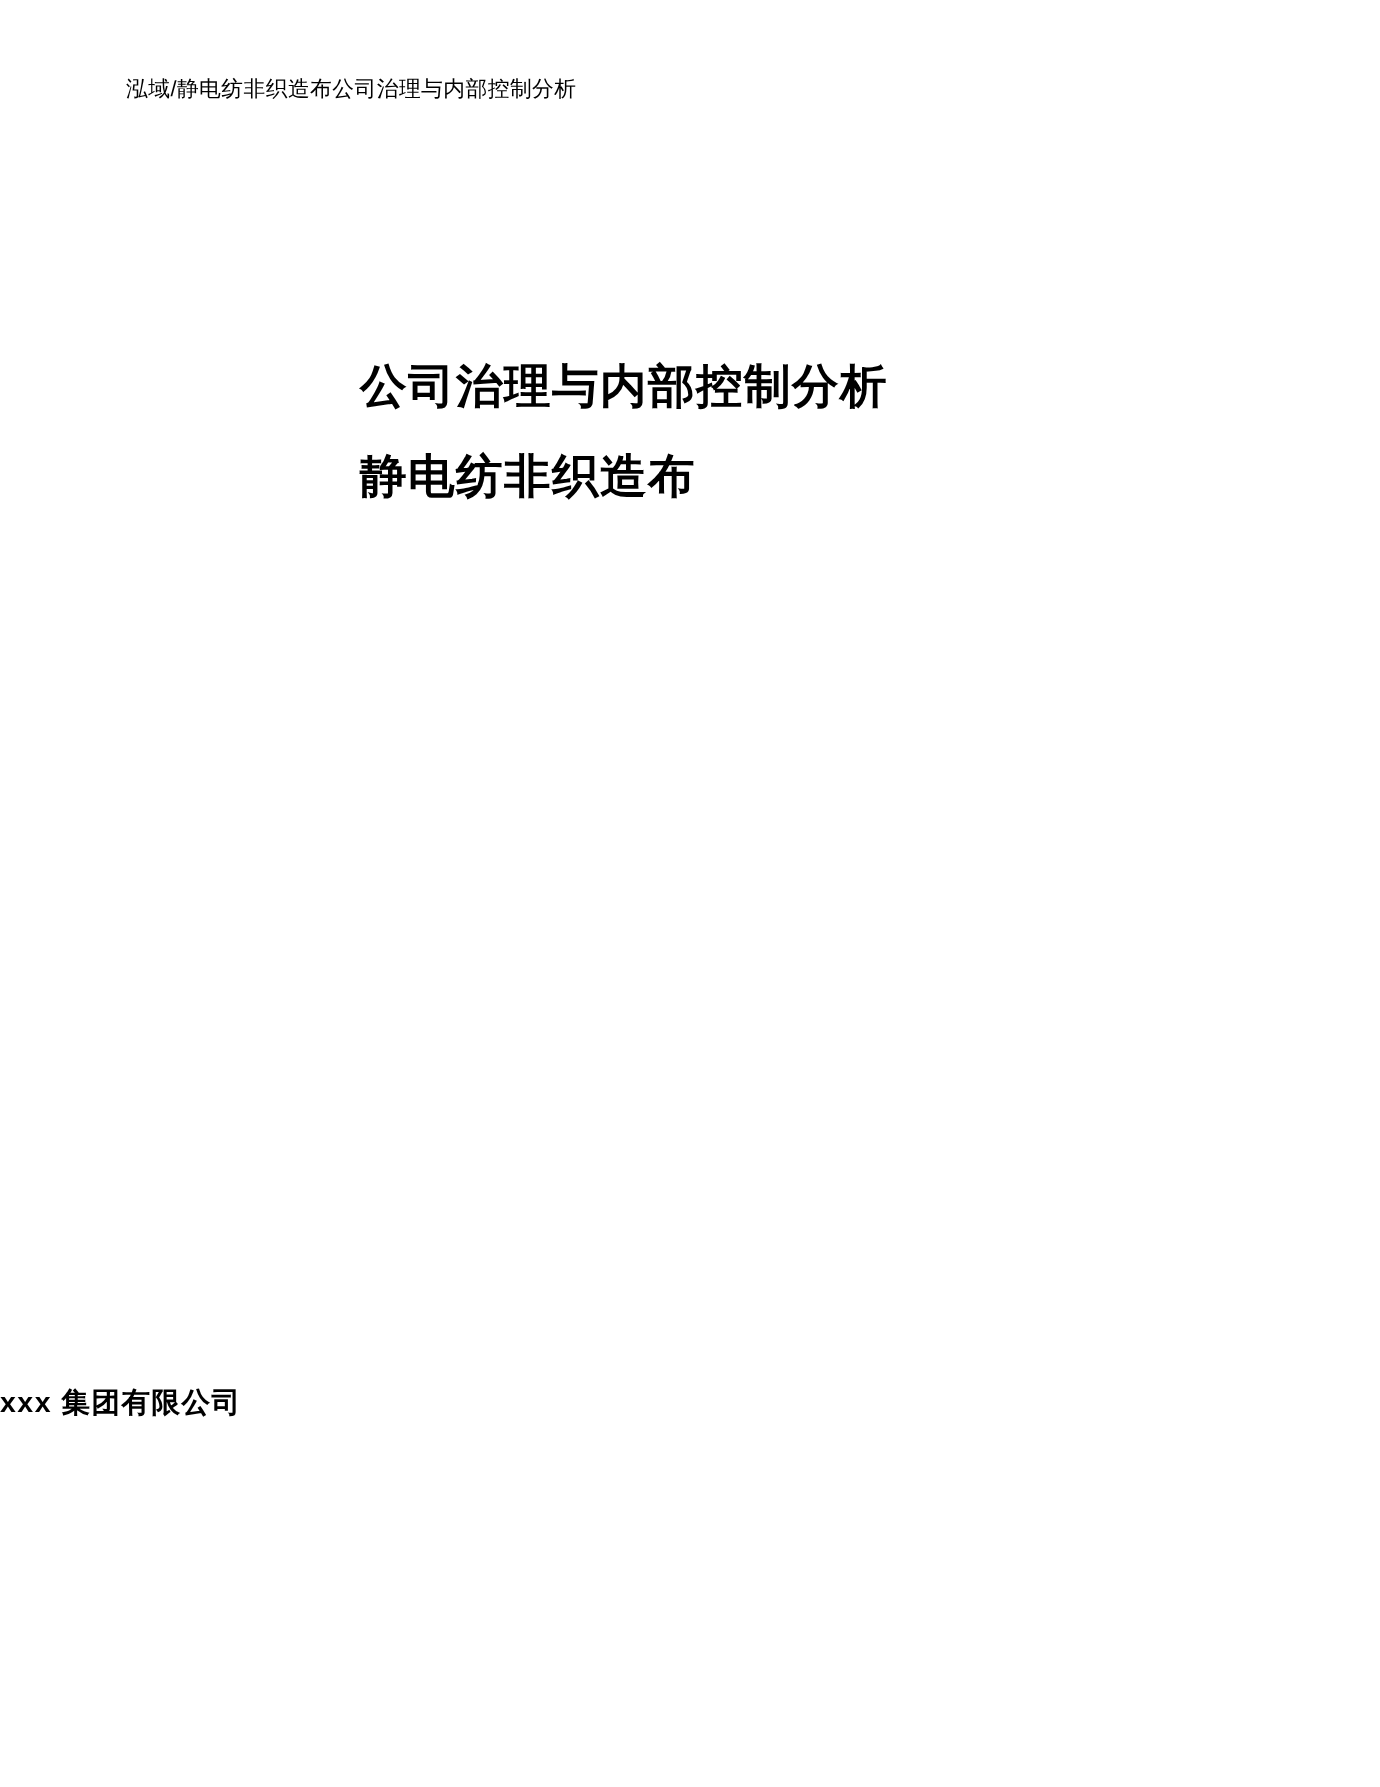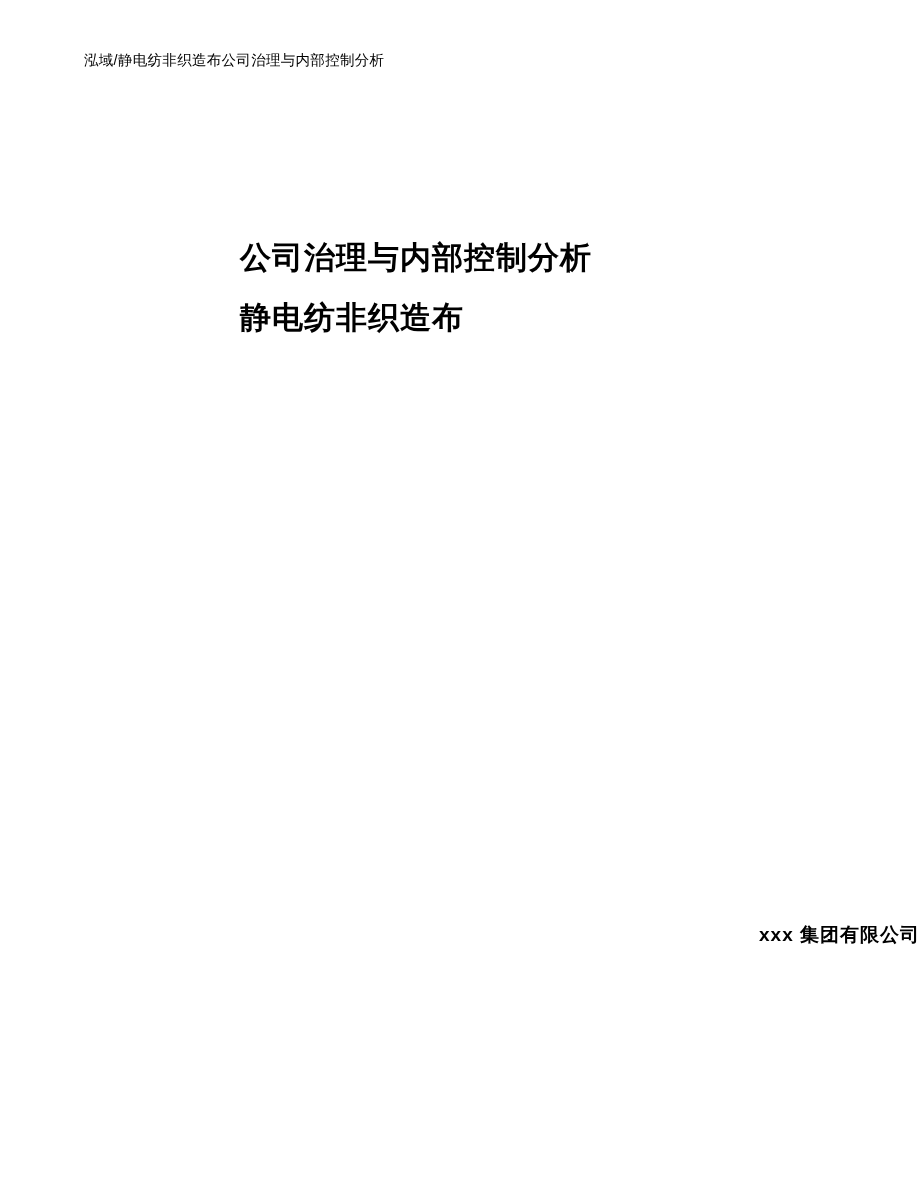--- a/index.html
+++ b/index.html
@@ -41,21 +41,21 @@
     line-height: 1.95;
     color: #000000;
     letter-spacing: 1px;
     white-space: nowrap;
   }
   .company {
     position: absolute;
     top: 922px;
     left: 0;
     width: 920px;
-    text-align: right;
+    text-align: left;
     font-size: 19px;
     font-weight: bold;
     letter-spacing: 1px;
     color: #000000;
   }
 </style>
 </head>
 <body>
 
 <div class="page">

